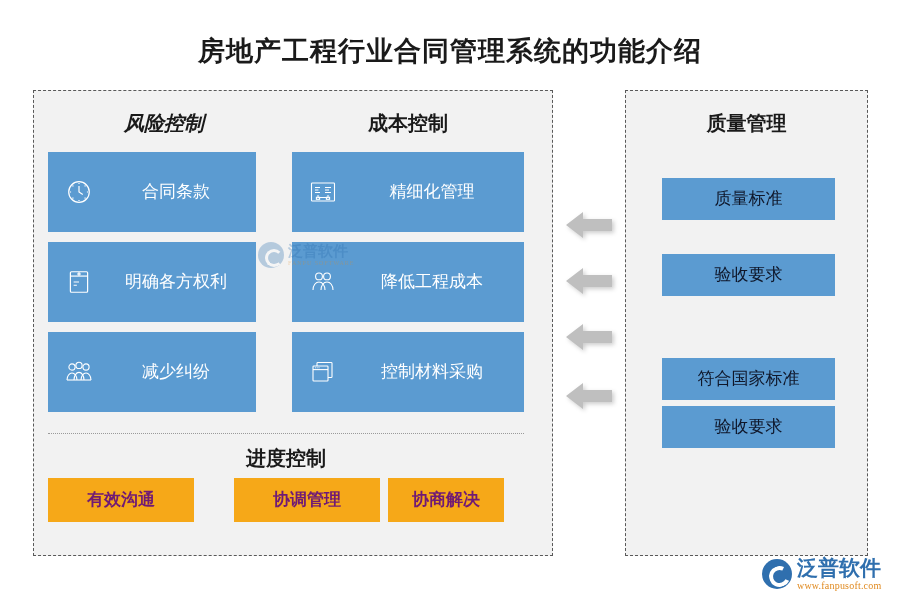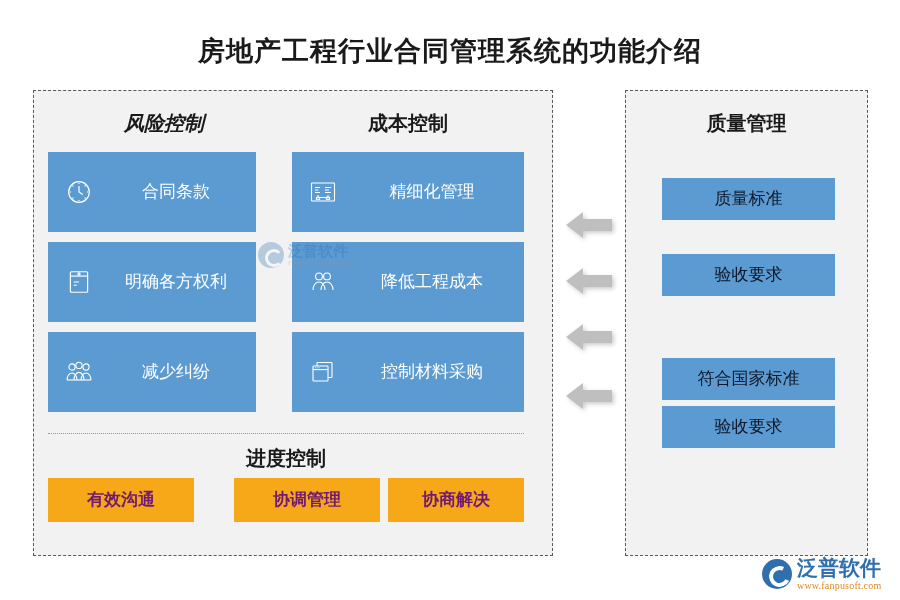--- a/index.html
+++ b/index.html
@@ -113,21 +113,21 @@
     font-size: 17px;
     font-weight: bold;
     display: flex;
     align-items: center;
     justify-content: center;
     line-height: 22px;
     white-space: nowrap;
   }
   .chip-0 { left: 48px;  width: 146px; }
   .chip-1 { left: 234px; width: 146px; }
-  .chip-2 { left: 388px; width: 136px; }
+  .chip-2 { left: 388px; width: 116px; }
 
   
   .pill {
     position: absolute;
     left: 662px;
     width: 173px;
     height: 42px;
     background: #5b9bd1;
     color: #0f172a;
     font-size: 17px;

